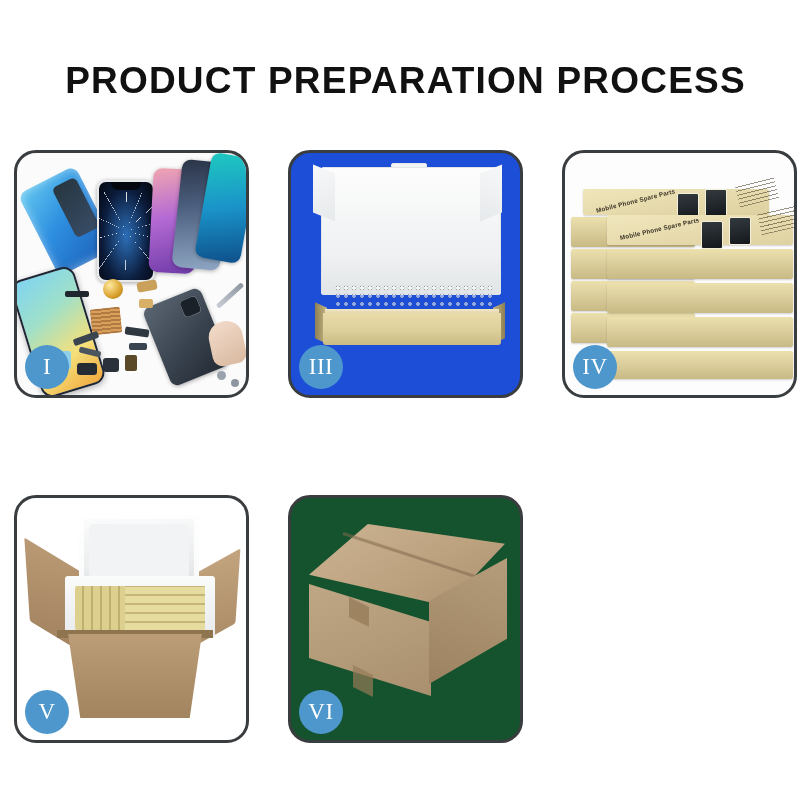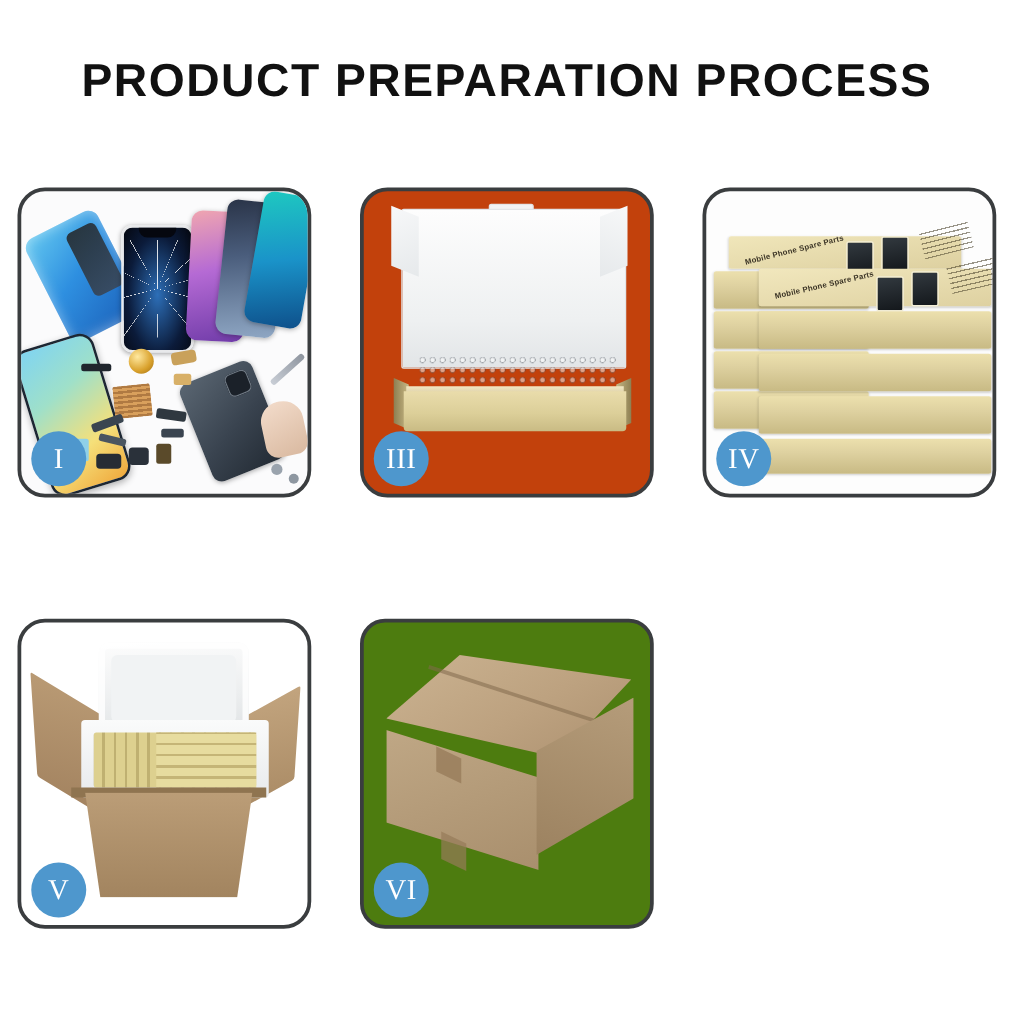--- a/index.html
+++ b/index.html
@@ -11,21 +11,21 @@
     width: 811px;
     height: 811px;
     font-family: "Liberation Sans", sans-serif;
     overflow: hidden;
     position: relative;
   }
 
   
   .header {
     position: absolute;
-    top: 0; left: 0;
+    top: 16px; left: 0;
     width: 811px;
     text-align: center;
   }
   .page-title {
     margin: 0;
     padding-top: 46px;
     font-size: 37px;
     font-weight: 700;
     letter-spacing: 1.2px;
     color: #111111;
@@ -262,21 +262,21 @@
   .bubble-overlay {
     position: absolute; left: 60px; top: -4px; width: 118px; height: 244px; z-index: 5;
     background-image:
       radial-gradient(circle at 4px 4px, rgba(255,255,255,.8) 2.4px, rgba(190,200,210,.35) 3px, transparent 3.5px);
     background-size: 11px 11px;
   }
 
   
   
   
-  .p3 { background: #c2410c; }
+  .p3 { background: #1d4ed8; }
   .lid-back {
     position:absolute; left:30px; top:14px; width:178px; height:126px;
     background: linear-gradient(180deg,#fdfdfd 0%,#eef0f1 70%,#e2e5e7 100%);
     border:1px solid #e2e5e8;
     border-radius:2px;
   }
   .lid-flap-l {
     position:absolute; left:22px; top:16px; width:22px; height:48px;
     background: linear-gradient(140deg,#f7f8f9,#e6e9eb);
     transform: skewY(22deg);
@@ -393,21 +393,21 @@
     clip-path: polygon(6% 0, 94% 0, 86% 100%, 14% 100%);
   }
   .carton-top-rim {
     position:absolute; left:40px; top:132px; width:156px; height:8px;
     background:#8f7450;
   }
 
   
   
   
-  .p6 { background: #4d7c0f; border-radius: 20px; }
+  .p6 { background: #14532d; }
   .cb-top {
     position:absolute; left:18px; top:26px; width:196px; height:82px;
     background: linear-gradient(150deg,#cbb391 0%,#bda280 55%,#ad9170 100%);
     clip-path: polygon(30% 0, 100% 24%, 70% 100%, 0 62%);
   }
   .cb-seam {
     position:absolute; left:52px; top:34px; width:150px; height:3px;
     background: rgba(130,106,76,.55);
     transform: rotate(18deg);
     transform-origin: left center;

